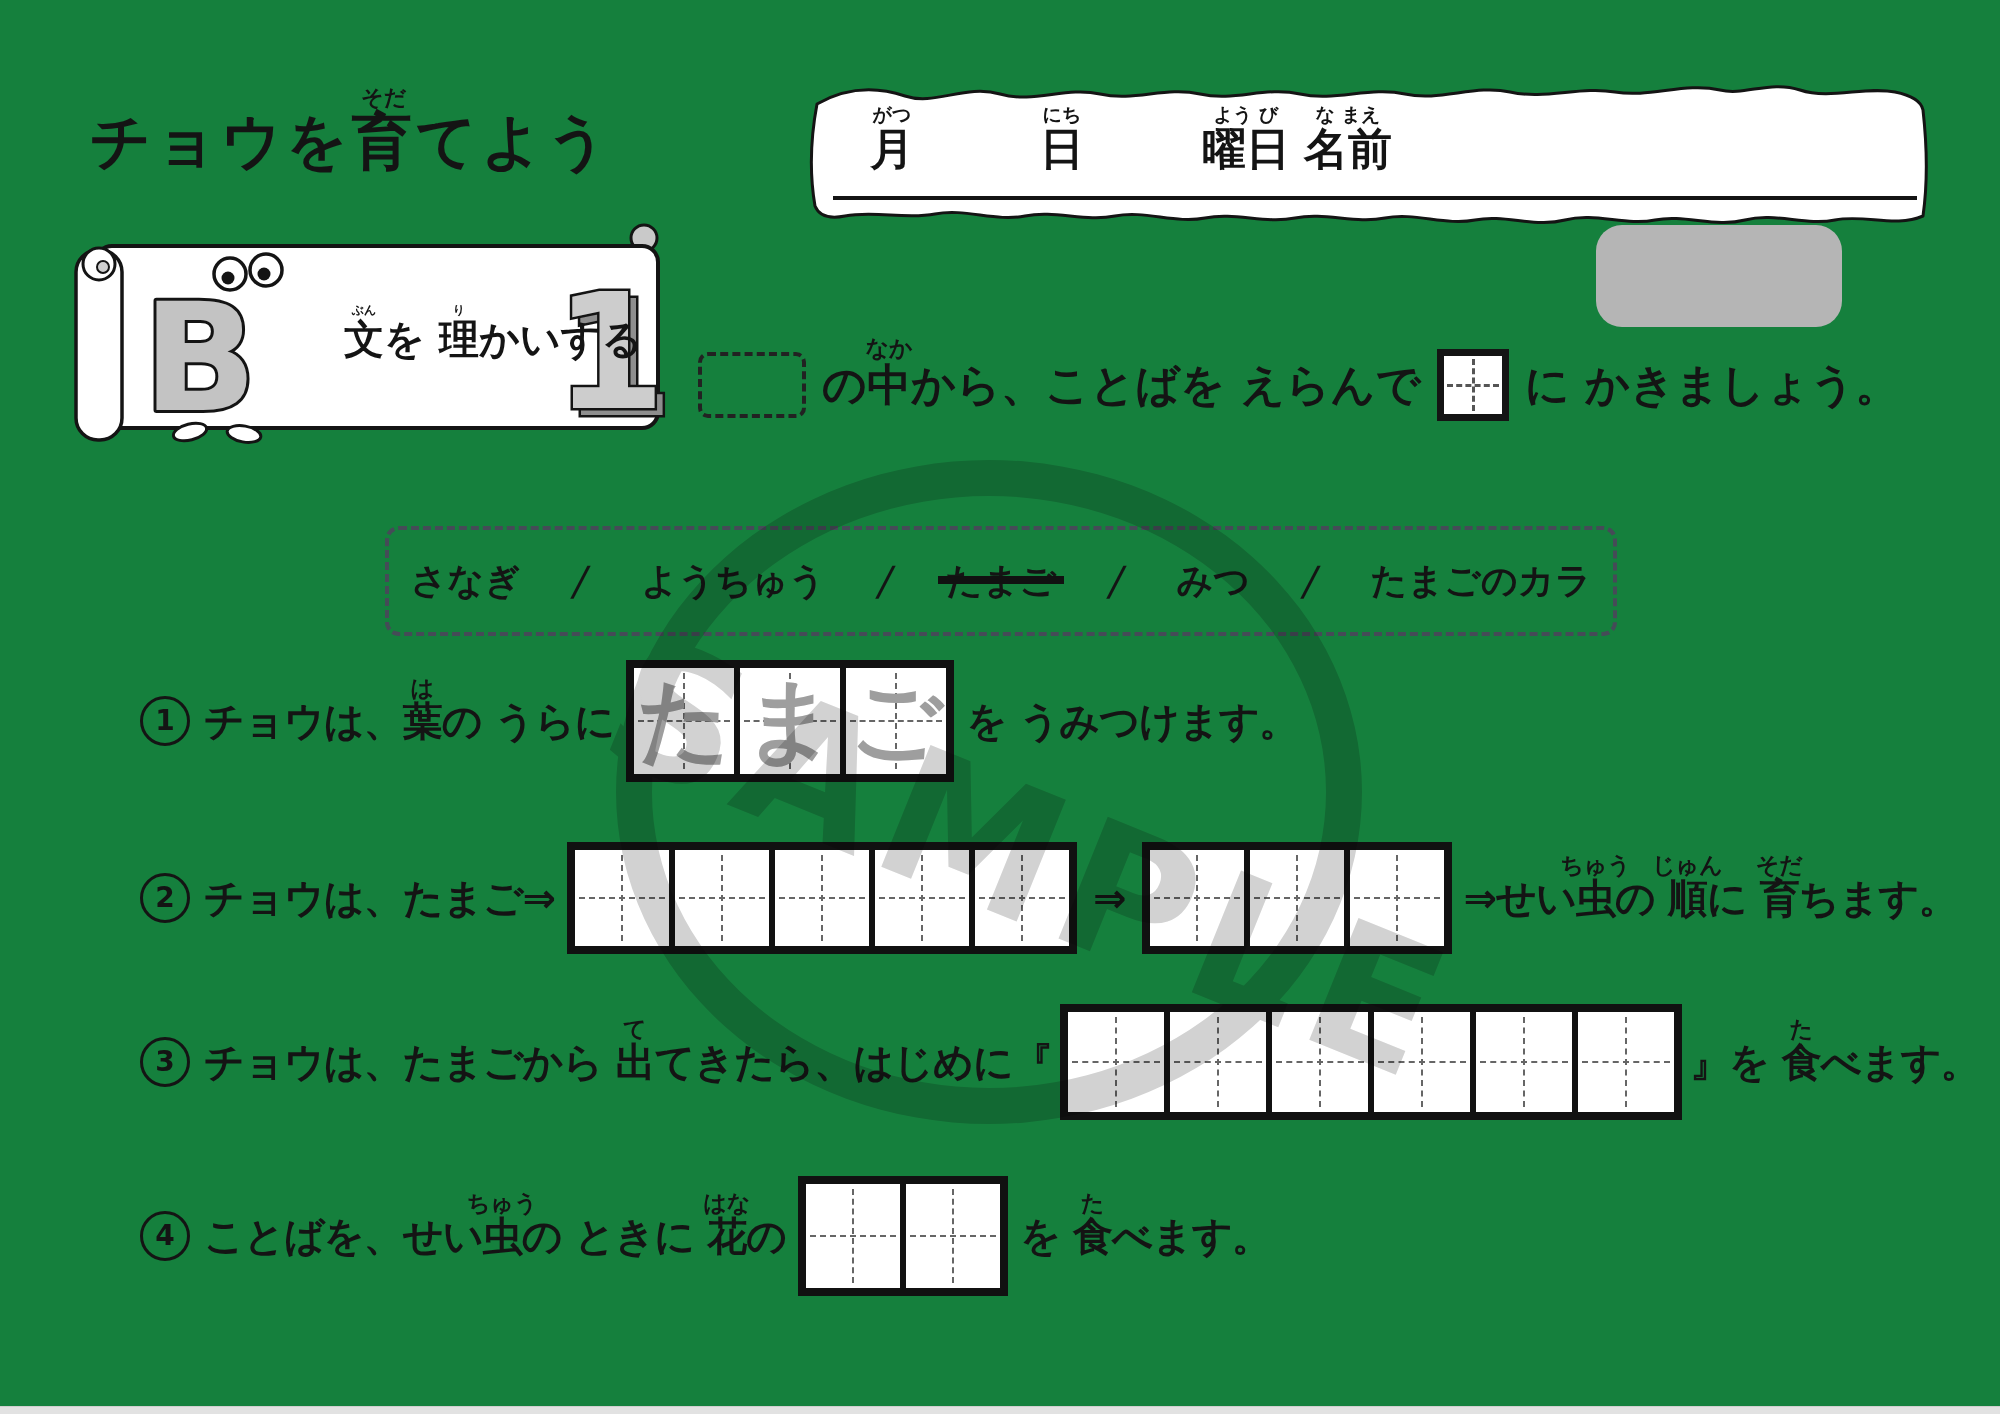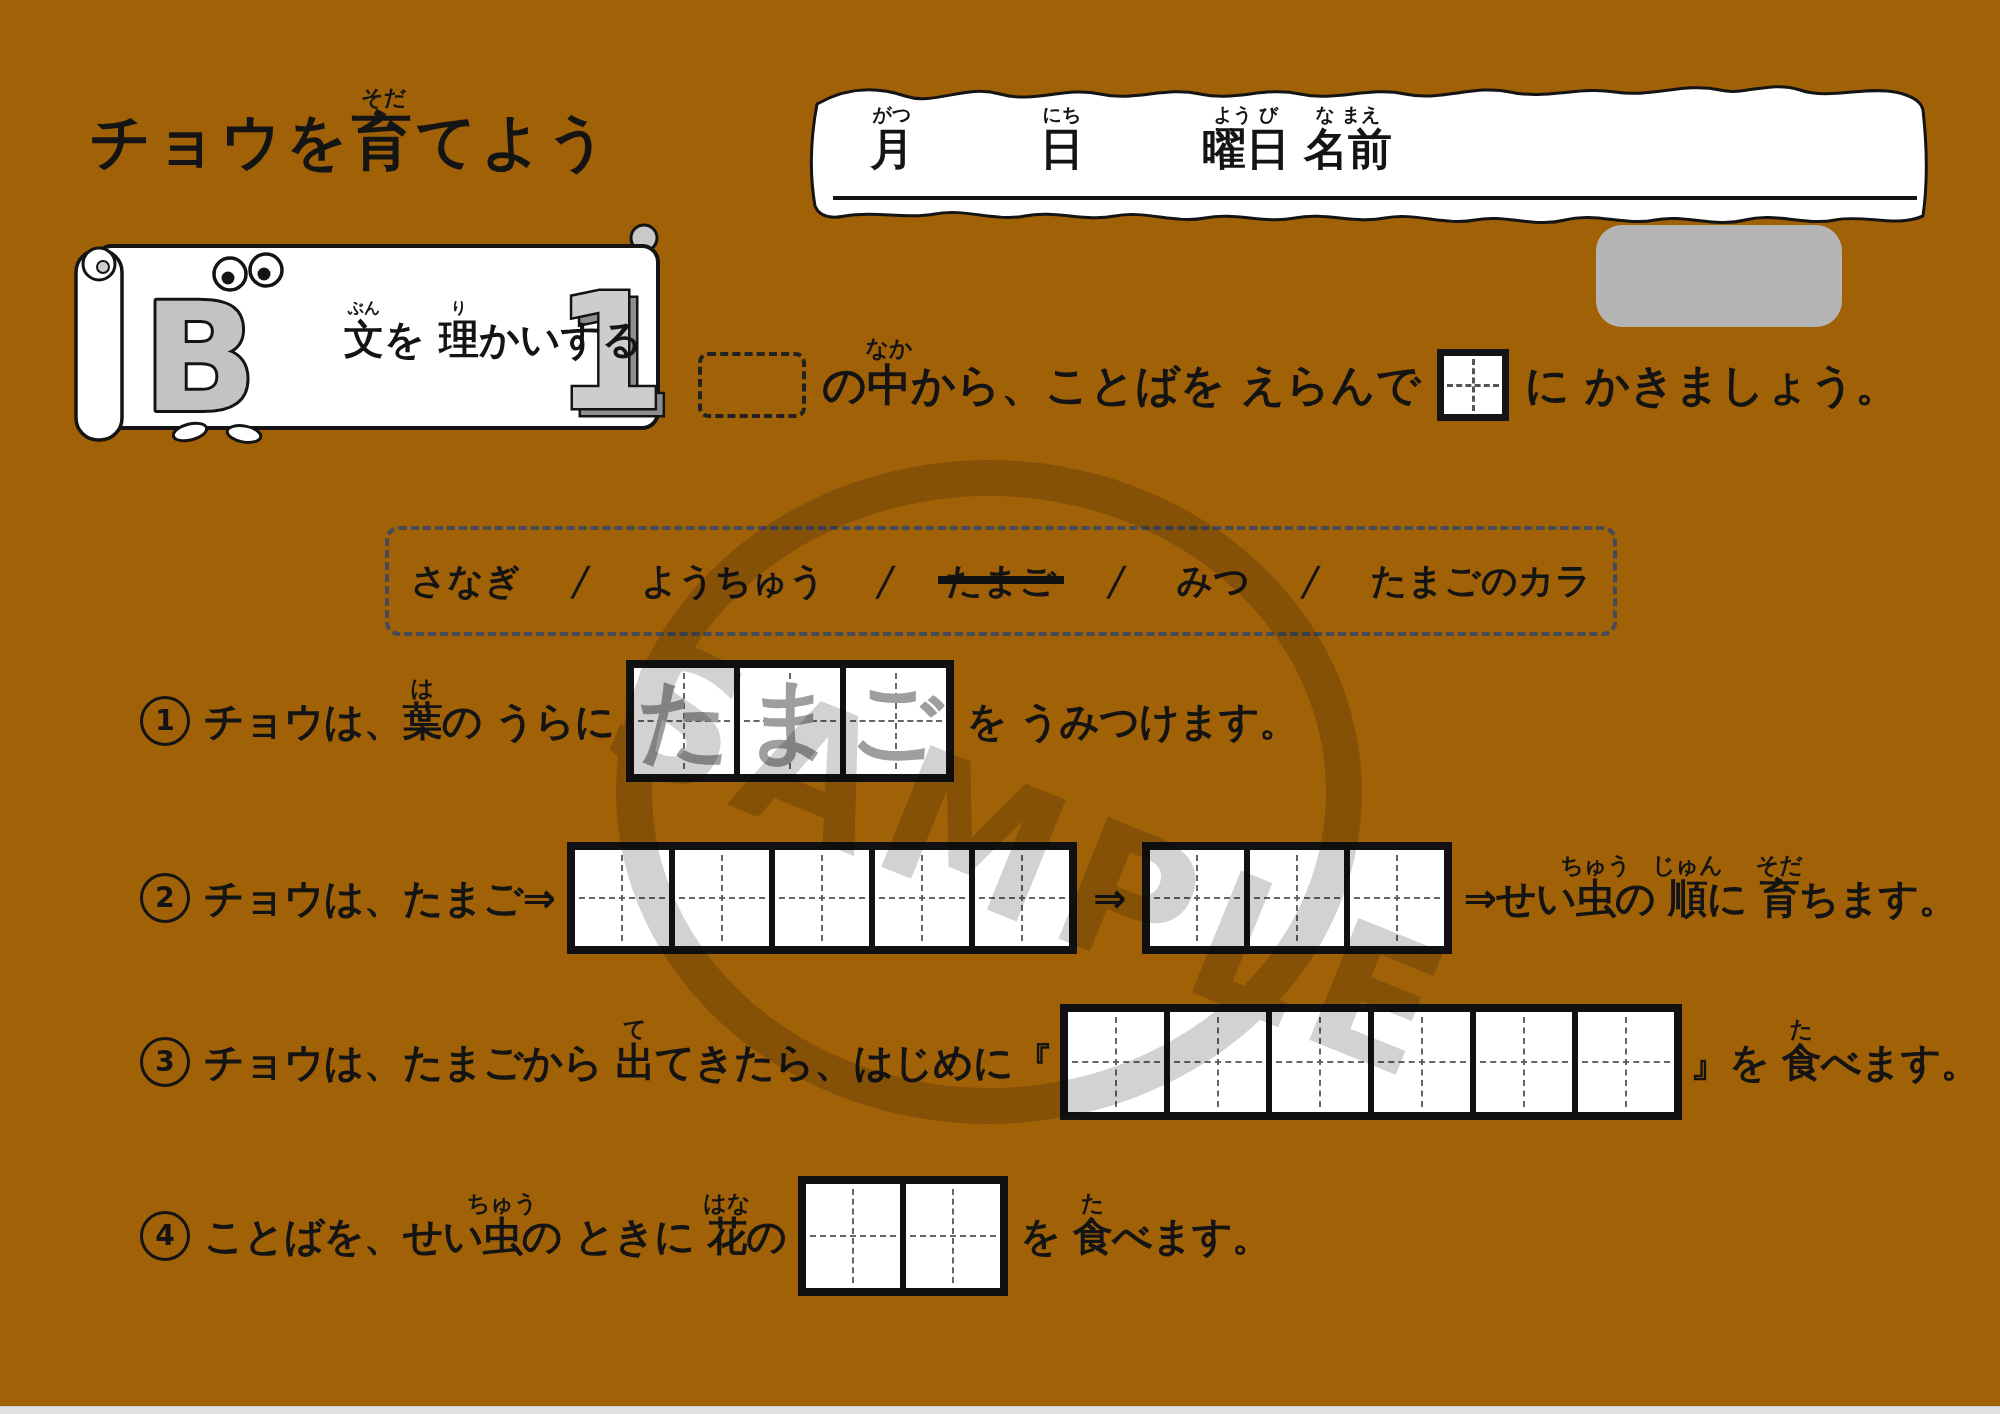--- a/index.html
+++ b/index.html
@@ -1,16 +1,16 @@
 <!DOCTYPE html>
 <html><head>
 <meta charset="utf-8">
 <style>
   html,body{margin:0;padding:0;background:#fff;}
-  .page{position:relative;width:2000px;height:1414px;background:#a16207;overflow:hidden;
+  .page{position:relative;width:2000px;height:1414px;background:#15803d;overflow:hidden;
         font-family:"DejaVu Sans","Liberation Sans",sans-serif;color:#141414;}
 
   
   .ruby{position:relative;display:inline-block;}
   .furi{position:absolute;bottom:93%;left:50%;transform:translateX(-50%);
         font-size:23px;font-weight:600;letter-spacing:0;white-space:nowrap;line-height:1;}
 
   
   .title{position:absolute;left:90px;top:104px;font-size:60px;font-weight:700;
          letter-spacing:4px;line-height:1.25;white-space:nowrap;}
@@ -25,21 +25,21 @@
   .header-underline{position:absolute;left:38px;top:130px;width:1084px;height:4px;background:#141414;}
 
   
   .redaction{position:absolute;left:1596px;top:225px;width:246px;height:102px;
              border-radius:26px;background:#b5b5b5;}
 
   
   .banner-wrap{position:absolute;left:72px;top:220px;width:600px;height:232px;}
   .banner-text{position:absolute;left:272px;top:92px;font-size:40px;font-weight:700;
                letter-spacing:0;white-space:nowrap;}
-  .banner-text .furi{font-size:16px;}
+  .banner-text .furi{font-size:12px;}
 
   
   .instruction{position:absolute;left:698px;top:342px;height:86px;display:flex;align-items:center;
                font-size:44px;font-weight:700;white-space:nowrap;}
   .src-box{width:100px;height:58px;border:4px dashed #222;border-radius:10px;flex:none;margin-right:16px;}
   .minigrid{width:58px;height:58px;border:7px solid #141414;position:relative;flex:none;margin:0 16px;background:#fff;}
   .minigrid::before{content:"";position:absolute;top:3px;bottom:3px;left:50%;margin-left:-1px;border-left:3px dashed #555;}
   .minigrid::after{content:"";position:absolute;left:3px;right:3px;top:50%;margin-top:-1px;border-top:3px dashed #555;}
 
   

